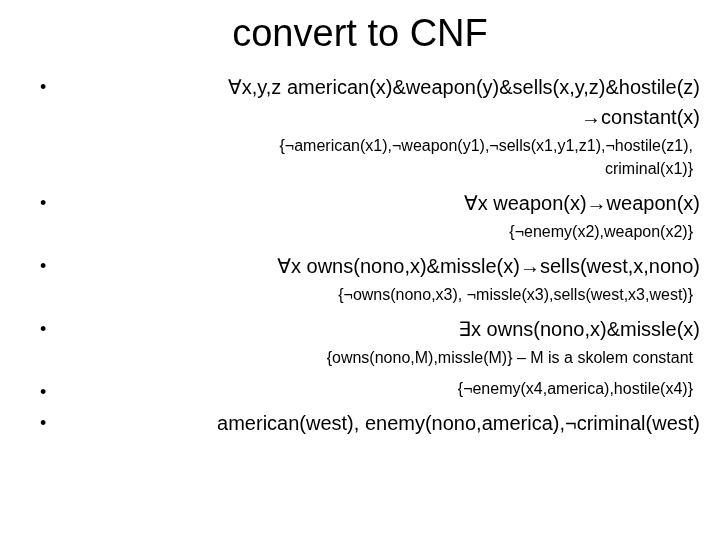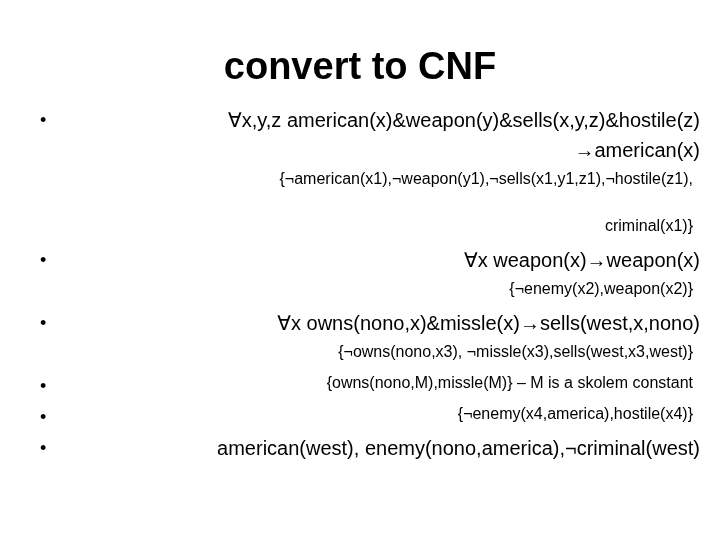--- a/index.html
+++ b/index.html
@@ -12,24 +12,24 @@
     width: 720px;
     height: 540px;
     background: #ffffff;
     color: #000000;
     font-family: "Liberation Sans", "DejaVu Sans", sans-serif;
     overflow: hidden;
     box-sizing: border-box;
   }
   .title {
     margin: 0;
-    padding-top: 44px;
+    padding-top: 11px;
     font-size: 38px;
     line-height: 44px;
-    font-weight: bold;
+    font-weight: normal;
     text-align: center;
     white-space: nowrap;
   }
   .content {
     margin-top: 17px;
   }
   .statement {
     position: relative;
     padding-left: 62px;
     padding-right: 20px;
@@ -52,37 +52,36 @@
     padding-right: 27px;
     font-size: 16px;
     line-height: 23px;
   }
   .line {
     white-space: nowrap;
     text-align: right;
   }
   .clause-cont {
     padding-left: 20px;
-    margin-top: 24px;
   }
 </style>
 </head>
 <body>
 
 <div class="slide">
 
   <h1 class="title">convert to CNF</h1>
 
   <div class="content">
 
     <div class="section">
       <div class="statement">
         <span class="marker">•</span>
         <div class="line">∀x,y,z american(x)&amp;weapon(y)&amp;sells(x,y,z)&amp;hostile(z)</div>
-        <div class="line">→american(x)</div>
+        <div class="line">→constant(x)</div>
       </div>
       <div class="clause">
         <div class="line">{¬american(x1),¬weapon(y1),¬sells(x1,y1,z1),¬hostile(z1),</div>
         <div class="line clause-cont">criminal(x1)}</div>
       </div>
     </div>
 
     <div class="section">
       <div class="statement">
         <span class="marker">•</span>
@@ -99,20 +98,21 @@
         <div class="line">∀x owns(nono,x)&amp;missle(x)→sells(west,x,nono)</div>
       </div>
       <div class="clause">
         <div class="line">{¬owns(nono,x3), ¬missle(x3),sells(west,x3,west)}</div>
       </div>
     </div>
 
     <div class="section">
       <div class="statement">
         <span class="marker">•</span>
+        <div class="line">∃x owns(nono,x)&amp;missle(x)</div>
       </div>
       <div class="clause">
         <div class="line">{owns(nono,M),missle(M)} – M is a skolem constant</div>
       </div>
     </div>
 
     <div class="section">
       <div class="statement">
         <span class="marker">•</span>
       </div>

